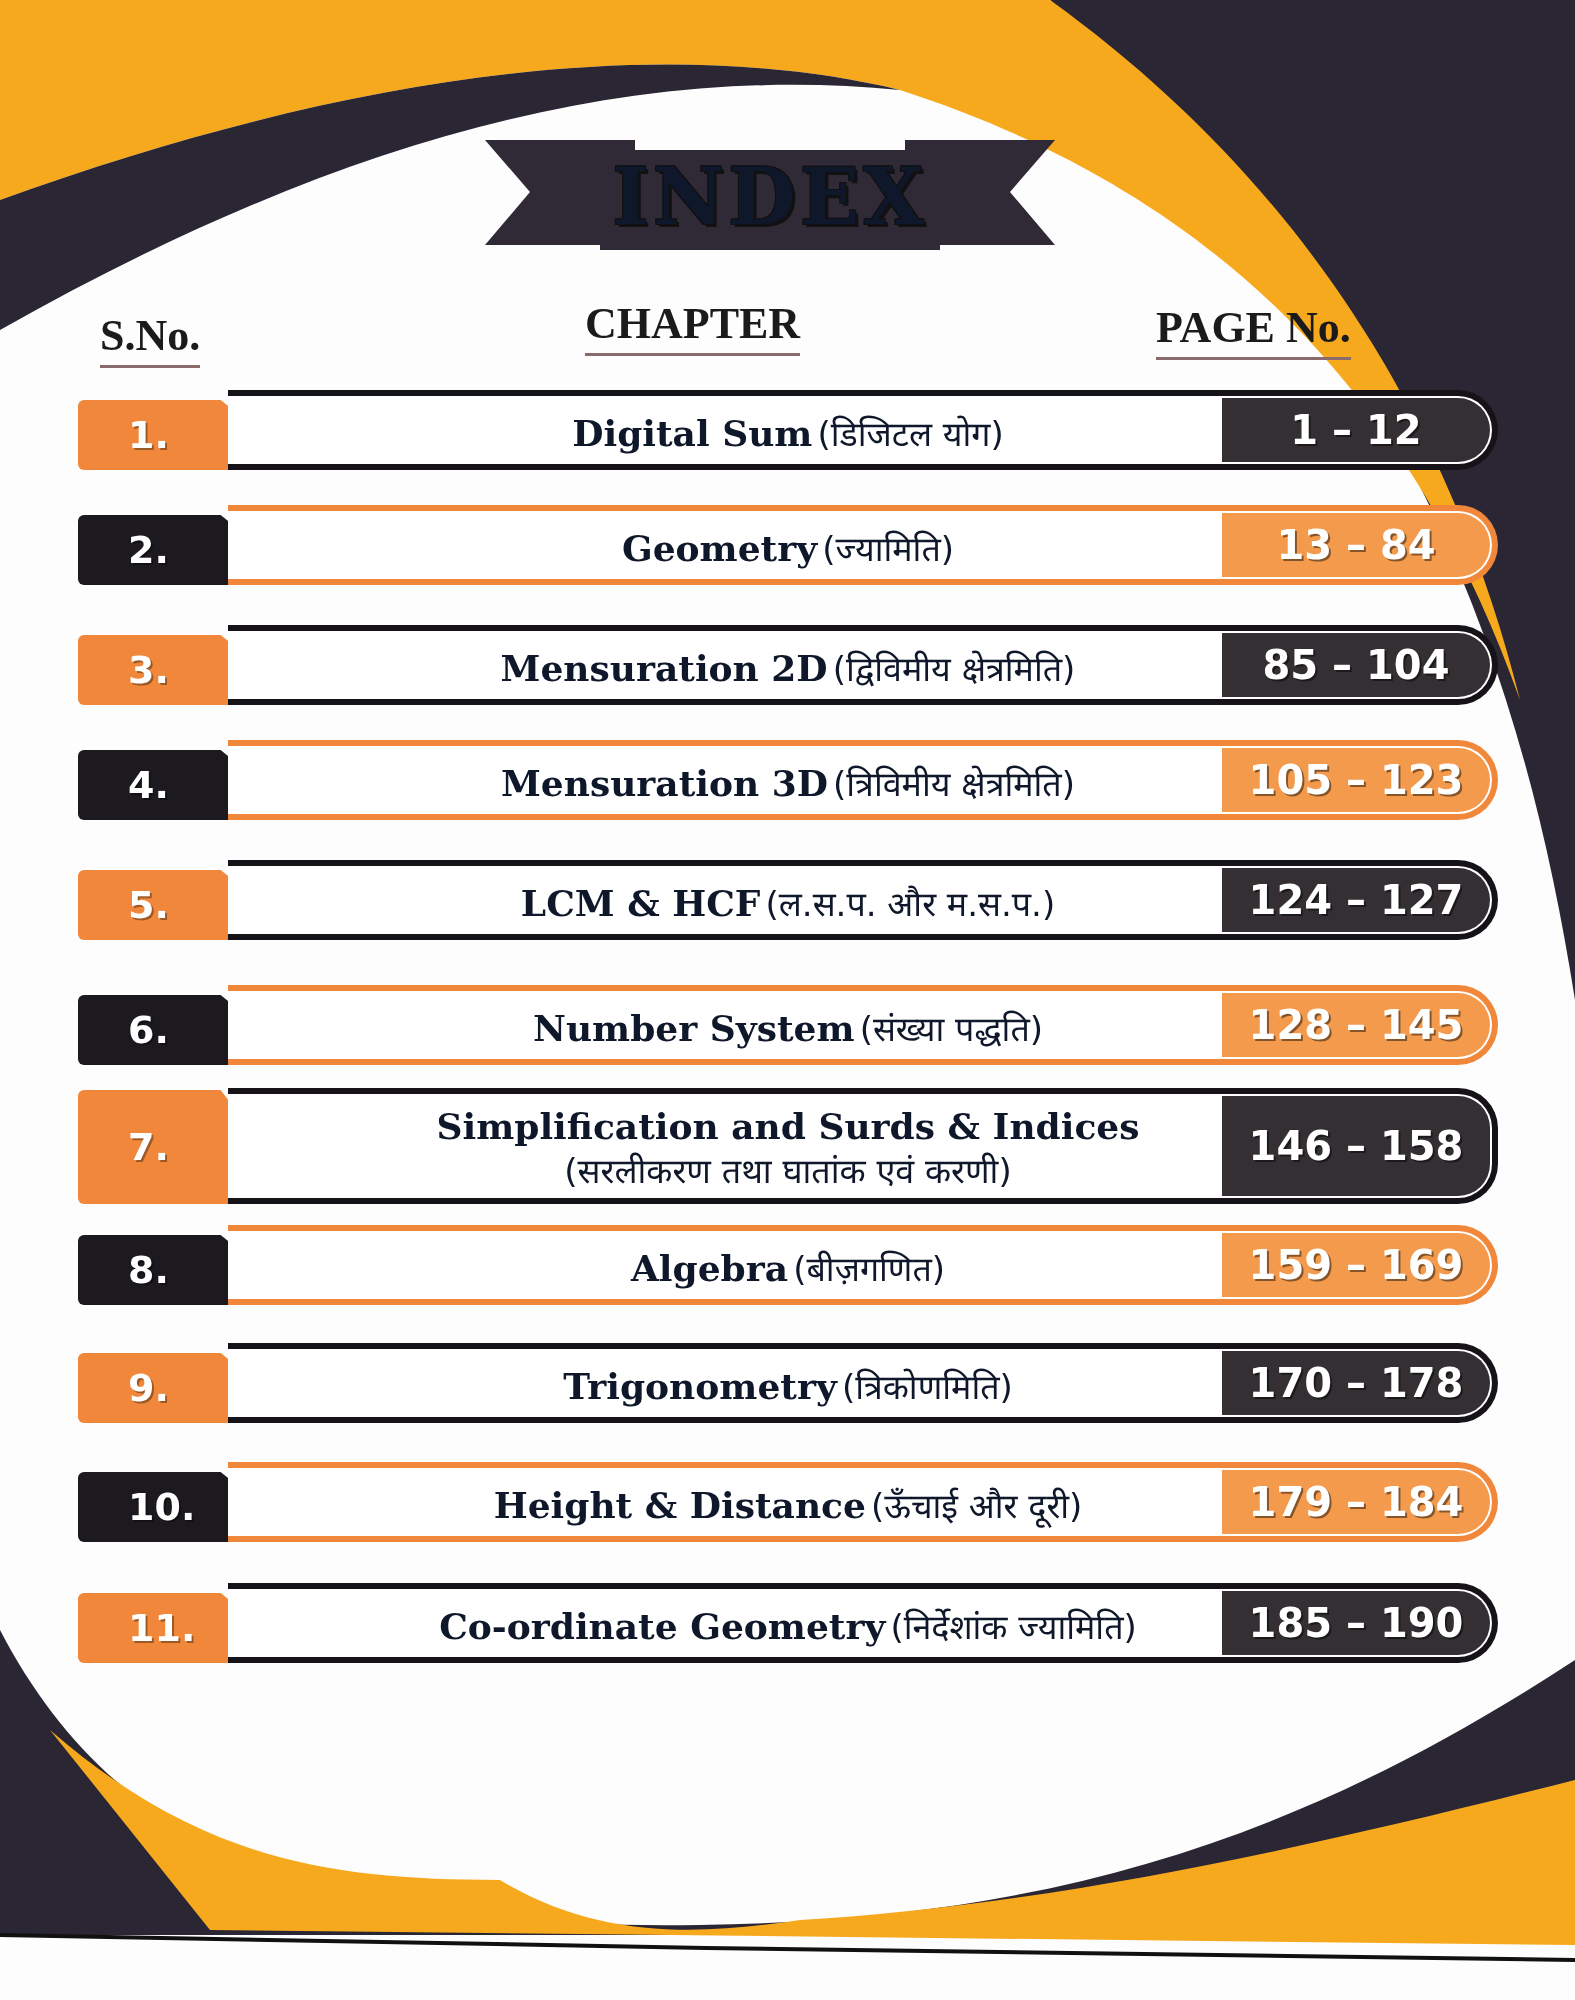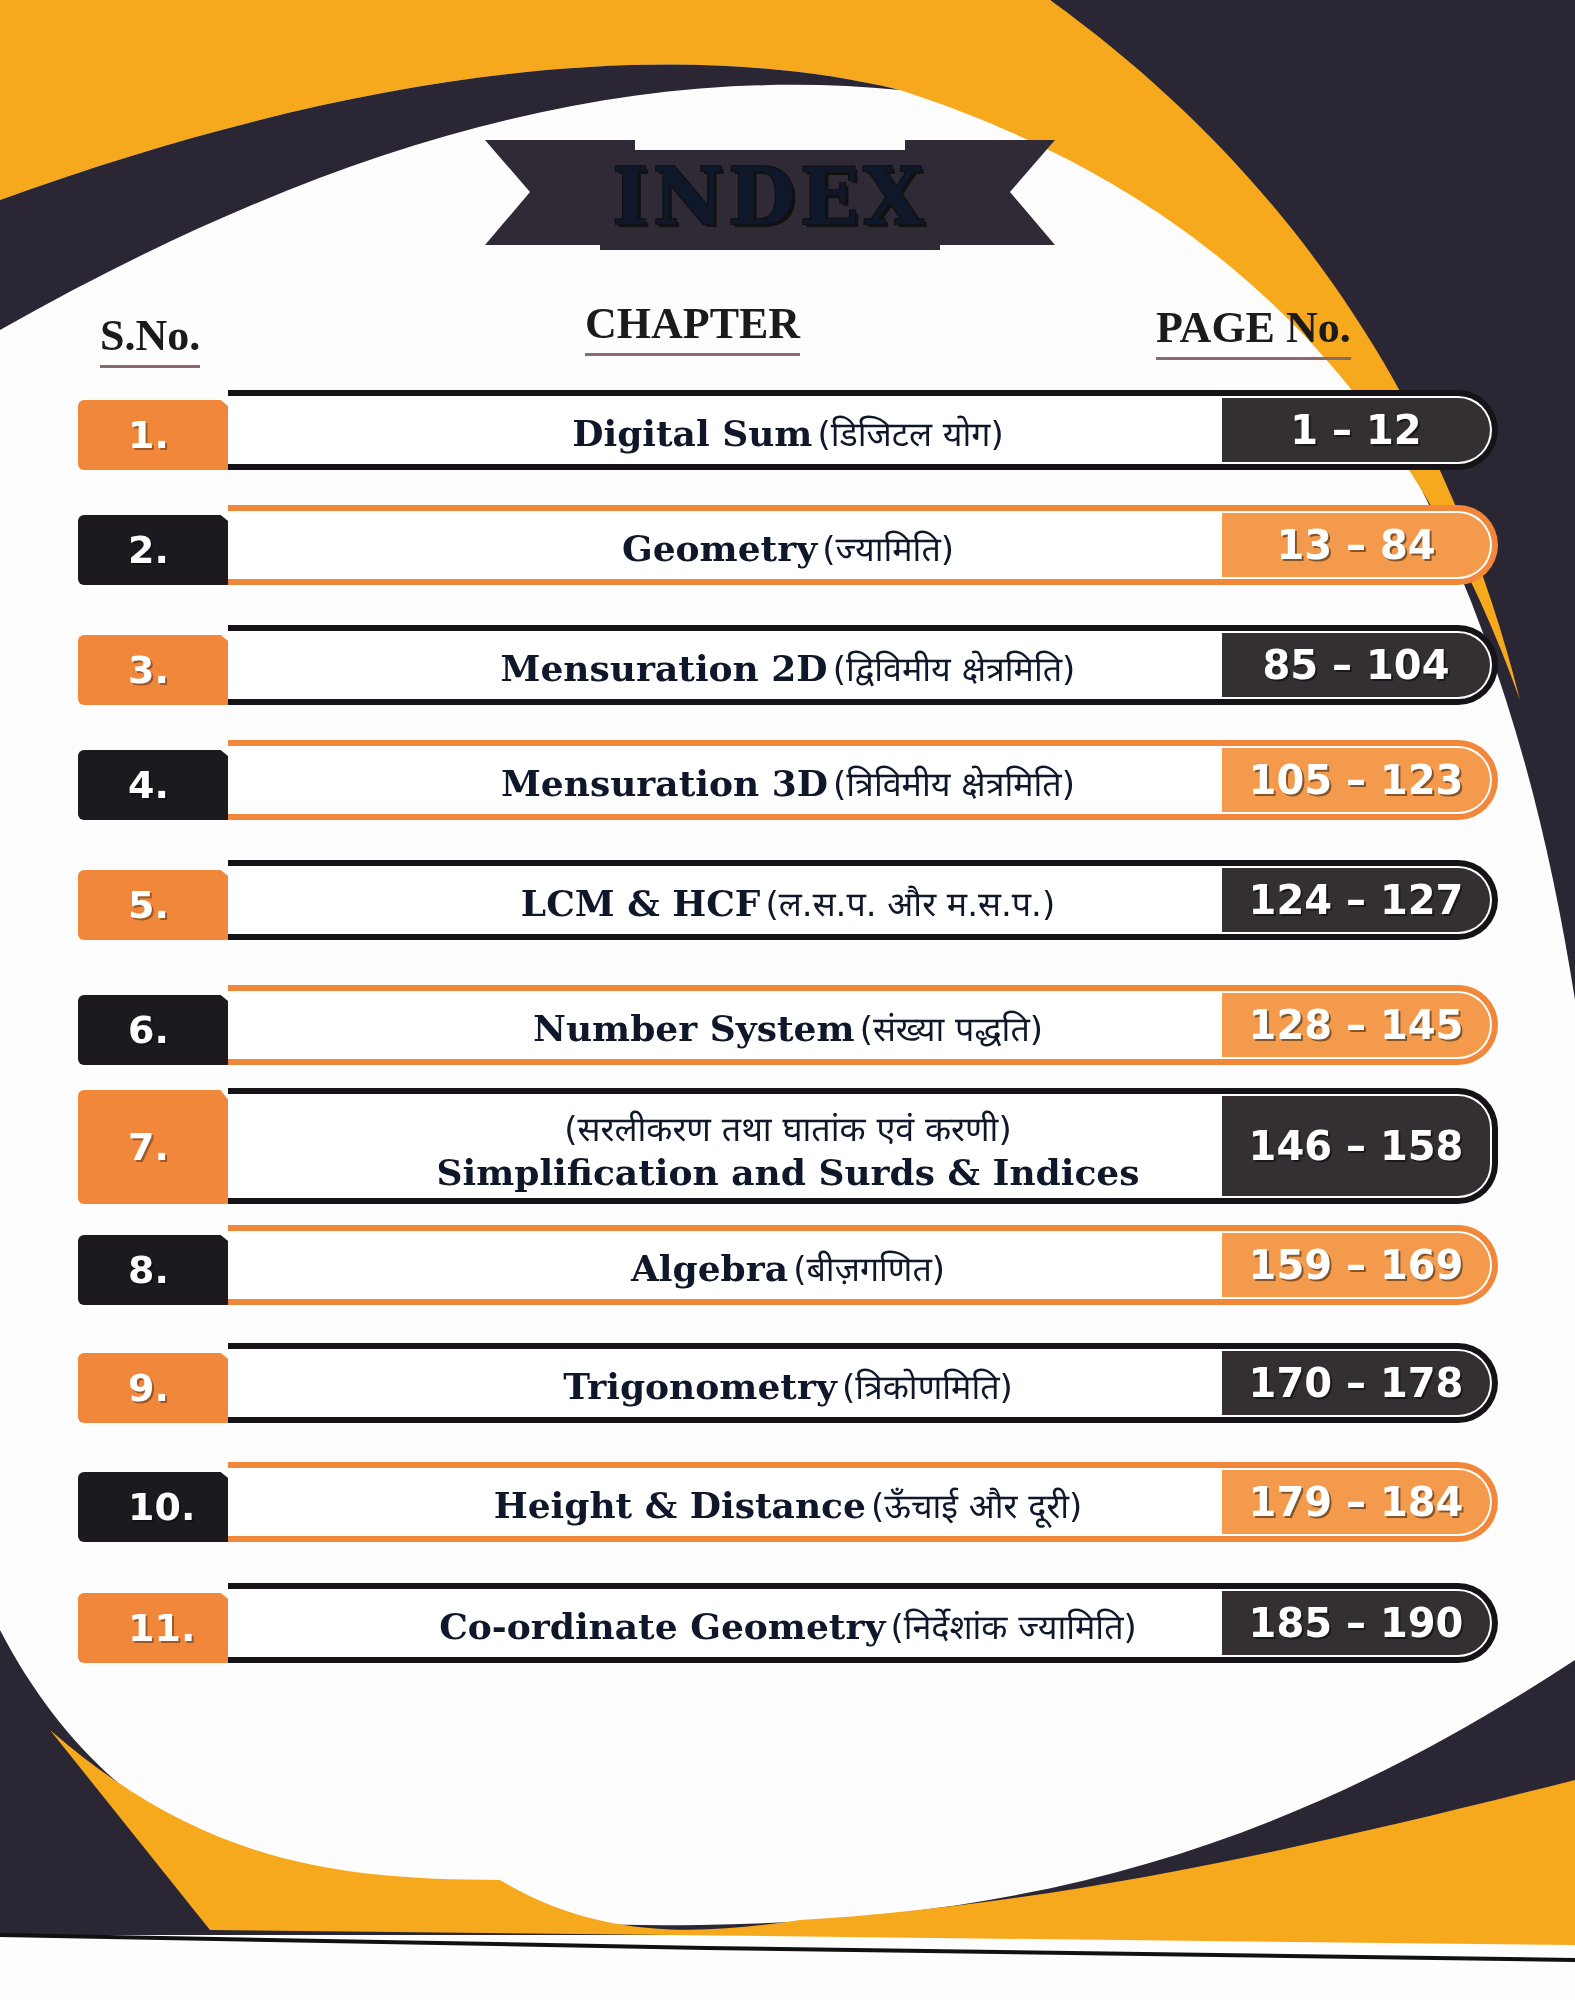--- a/index.html
+++ b/index.html
@@ -157,22 +157,22 @@
     <div class="line"><span class="en">Number System</span> <span class="hi">(संख्या पद्धति)</span></div>
   </div>
   <div class="pages">128 – 145</div>
 </div>
 
 <div class="row tall v-orange" style="top:1088px;">
   <div class="num-tab"></div>
   <div class="body-strip"></div>
   <div class="num-text">7.</div>
   <div class="chapter">
+    <div class="line en">Simplification and Surds &amp; Indices</div>
     <div class="line hi">(सरलीकरण तथा घातांक एवं करणी)</div>
-    <div class="line en">Simplification and Surds &amp; Indices</div>
   </div>
   <div class="pages">146 – 158</div>
 </div>
 
 <div class="row v-dark" style="top:1225px;">
   <div class="num-tab"></div>
   <div class="body-strip"></div>
   <div class="num-text">8.</div>
   <div class="chapter">
     <div class="line"><span class="en">Algebra</span> <span class="hi">(बीज़गणित)</span></div>

